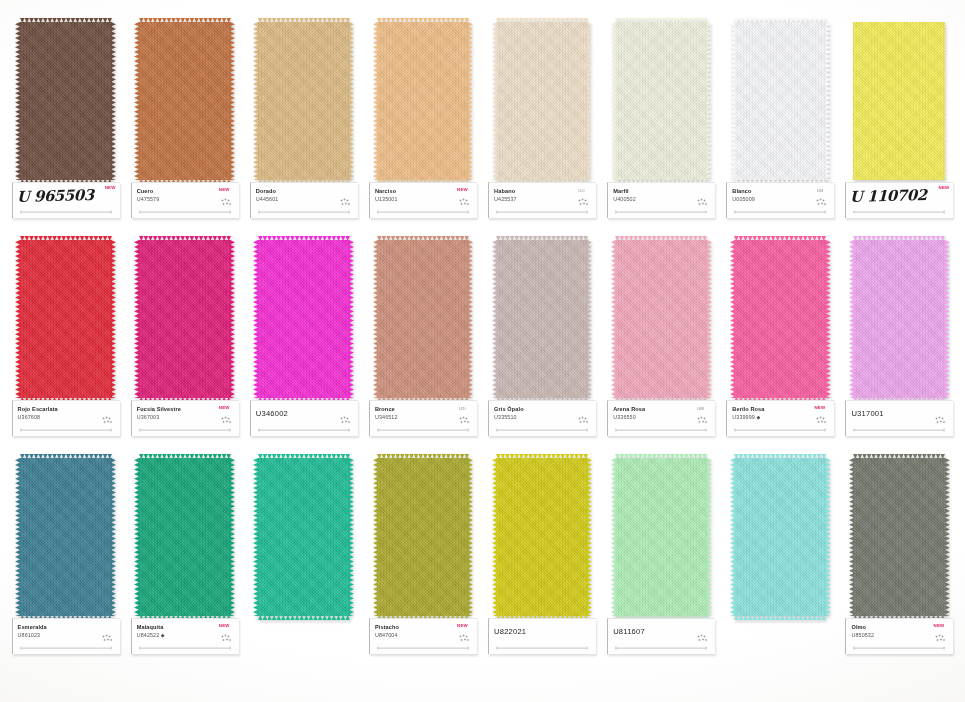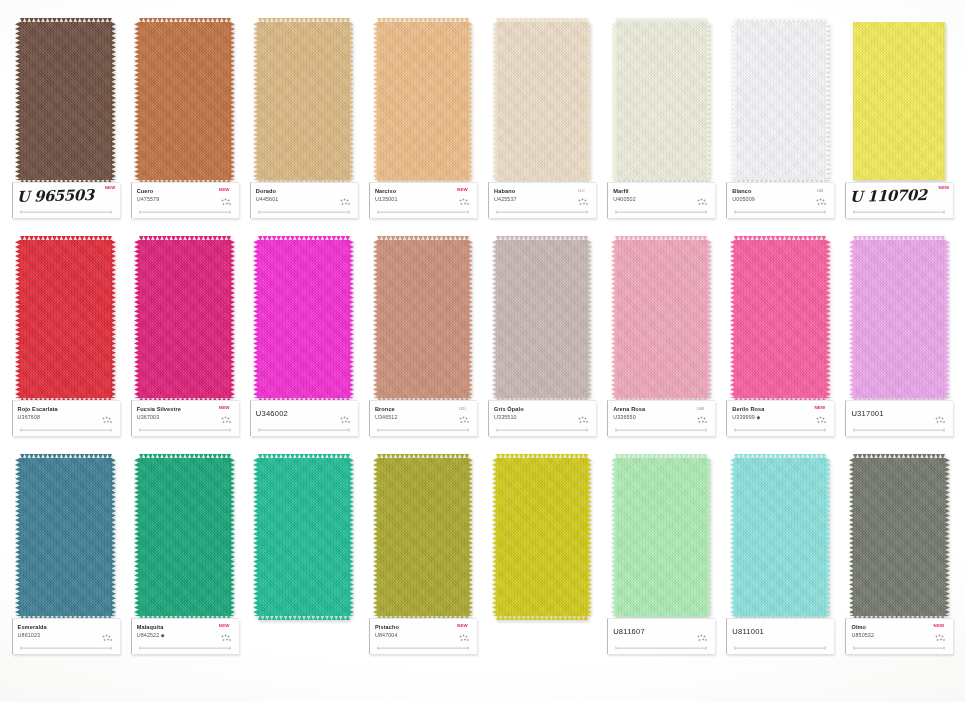--- a/index.html
+++ b/index.html
@@ -1427,20 +1427,30 @@
                 <path d="M0 5 L2.3 0 L4.6 5 L6.8999999999999995 0 L9.2 5 L11.5 0 L13.8 5 L16.1 0 L18.400000000000002 5 L20.700000000000003 0 L23.000000000000004 5 L25.300000000000004 0 L27.600000000000005 5 L29.900000000000006 0 L32.2 5 L34.5 0 L36.8 5 L39.099999999999994 0 L41.39999999999999 5 L43.69999999999999 0 L45.999999999999986 5 L48.29999999999998 0 L50.59999999999998 5 L52.89999999999998 0 L55.199999999999974 5 L57.49999999999997 0 L59.79999999999997 5 L62.099999999999966 0 L64.39999999999996 5 L66.69999999999996 0 L68.99999999999996 5 L71.29999999999995 0 L73.59999999999995 5 L75.89999999999995 0 L78.19999999999995 5 L80.49999999999994 0 L82.79999999999994 5 L85.09999999999994 0 L87.39999999999993 5 L89.69999999999993 0 L91.99999999999993 5 L92 0 L92 5 Z" fill="#d3cc15"></path>
               </svg>
             </div>
             <div class="zig bottom" style="bottom: -4.4px; height: 5px;">
               <svg viewBox="0 0 92 5" preserveAspectRatio="none">
                 <path d="M0 5 L2.3 0 L4.6 5 L6.8999999999999995 0 L9.2 5 L11.5 0 L13.8 5 L16.1 0 L18.400000000000002 5 L20.700000000000003 0 L23.000000000000004 5 L25.300000000000004 0 L27.600000000000005 5 L29.900000000000006 0 L32.2 5 L34.5 0 L36.8 5 L39.099999999999994 0 L41.39999999999999 5 L43.69999999999999 0 L45.999999999999986 5 L48.29999999999998 0 L50.59999999999998 5 L52.89999999999998 0 L55.199999999999974 5 L57.49999999999997 0 L59.79999999999997 5 L62.099999999999966 0 L64.39999999999996 5 L66.69999999999996 0 L68.99999999999996 5 L71.29999999999995 0 L73.59999999999995 5 L75.89999999999995 0 L78.19999999999995 5 L80.49999999999994 0 L82.79999999999994 5 L85.09999999999994 0 L87.39999999999993 5 L89.69999999999993 0 L91.99999999999993 5 L92 0 L92 5 Z" fill="#d3cc15"></path>
               </svg>
             </div>
           </div>
         </div>
+        <div class="label-card">
+          <div class="lbl-codeonly">U822021</div>
+          <div class="rule">
+            <svg viewBox="0 0 100 6" preserveAspectRatio="none">
+              <line x1="2" y1="3.2" x2="98" y2="3.2" stroke="#9a9a9a" stroke-width="0.7"></line>
+              <line x1="2" y1="0.8" x2="2" y2="5.4" stroke="#9a9a9a" stroke-width="0.7"></line>
+              <line x1="98" y1="0.8" x2="98" y2="5.4" stroke="#9a9a9a" stroke-width="0.7"></line>
+            </svg>
+          </div>
+        </div>
       </div>
       <div class="cell">
         <div class="swatch-wrap">
           <div class="swatch pinked" style="background: rgb(174, 238, 182);">
             <div class="body"></div>
             <div class="zig left" style="left: -4.4px; width: 5px;">
               <svg viewBox="0 0 5 158" preserveAspectRatio="none">
                 <path d="M5 0 L0 2.3 L5 4.6 L0 6.8999999999999995 L5 9.2 L0 11.5 L5 13.8 L0 16.1 L5 18.400000000000002 L0 20.700000000000003 L5 23.000000000000004 L0 25.300000000000004 L5 27.600000000000005 L0 29.900000000000006 L5 32.2 L0 34.5 L5 36.8 L0 39.099999999999994 L5 41.39999999999999 L0 43.69999999999999 L5 45.999999999999986 L0 48.29999999999998 L5 50.59999999999998 L0 52.89999999999998 L5 55.199999999999974 L0 57.49999999999997 L5 59.79999999999997 L0 62.099999999999966 L5 64.39999999999996 L0 66.69999999999996 L5 68.99999999999996 L0 71.29999999999995 L5 73.59999999999995 L0 75.89999999999995 L5 78.19999999999995 L0 80.49999999999994 L5 82.79999999999994 L0 85.09999999999994 L5 87.39999999999993 L0 89.69999999999993 L5 91.99999999999993 L0 94.29999999999993 L5 96.59999999999992 L0 98.89999999999992 L5 101.19999999999992 L0 103.49999999999991 L5 105.79999999999991 L0 108.09999999999991 L5 110.3999999999999 L0 112.6999999999999 L5 114.9999999999999 L0 117.2999999999999 L5 119.5999999999999 L0 121.89999999999989 L5 124.19999999999989 L0 126.49999999999989 L5 128.7999999999999 L0 131.0999999999999 L5 133.39999999999992 L0 135.69999999999993 L5 137.99999999999994 L0 140.29999999999995 L5 142.59999999999997 L0 144.89999999999998 L5 147.2 L0 149.5 L5 151.8 L0 154.10000000000002 L5 156.40000000000003 L0 158 L5 158 Z" fill="#aeeeb6"></path>
               </svg>
             </div>
@@ -1517,30 +1527,20 @@
             <div class="zig top" style="top: -4.4px; height: 5px; transform: scaleY(-1);">
               <svg viewBox="0 0 92 5" preserveAspectRatio="none">
                 <path d="M0 5 L2.3 0 L4.6 5 L6.8999999999999995 0 L9.2 5 L11.5 0 L13.8 5 L16.1 0 L18.400000000000002 5 L20.700000000000003 0 L23.000000000000004 5 L25.300000000000004 0 L27.600000000000005 5 L29.900000000000006 0 L32.2 5 L34.5 0 L36.8 5 L39.099999999999994 0 L41.39999999999999 5 L43.69999999999999 0 L45.999999999999986 5 L48.29999999999998 0 L50.59999999999998 5 L52.89999999999998 0 L55.199999999999974 5 L57.49999999999997 0 L59.79999999999997 5 L62.099999999999966 0 L64.39999999999996 5 L66.69999999999996 0 L68.99999999999996 5 L71.29999999999995 0 L73.59999999999995 5 L75.89999999999995 0 L78.19999999999995 5 L80.49999999999994 0 L82.79999999999994 5 L85.09999999999994 0 L87.39999999999993 5 L89.69999999999993 0 L91.99999999999993 5 L92 0 L92 5 Z" fill="#8ae3de"></path>
               </svg>
             </div>
             <div class="zig bottom" style="bottom: -4.4px; height: 5px;">
               <svg viewBox="0 0 92 5" preserveAspectRatio="none">
                 <path d="M0 5 L2.3 0 L4.6 5 L6.8999999999999995 0 L9.2 5 L11.5 0 L13.8 5 L16.1 0 L18.400000000000002 5 L20.700000000000003 0 L23.000000000000004 5 L25.300000000000004 0 L27.600000000000005 5 L29.900000000000006 0 L32.2 5 L34.5 0 L36.8 5 L39.099999999999994 0 L41.39999999999999 5 L43.69999999999999 0 L45.999999999999986 5 L48.29999999999998 0 L50.59999999999998 5 L52.89999999999998 0 L55.199999999999974 5 L57.49999999999997 0 L59.79999999999997 5 L62.099999999999966 0 L64.39999999999996 5 L66.69999999999996 0 L68.99999999999996 5 L71.29999999999995 0 L73.59999999999995 5 L75.89999999999995 0 L78.19999999999995 5 L80.49999999999994 0 L82.79999999999994 5 L85.09999999999994 0 L87.39999999999993 5 L89.69999999999993 0 L91.99999999999993 5 L92 0 L92 5 Z" fill="#8ae3de"></path>
               </svg>
             </div>
-          </div>
-        </div>
-        <div class="label-card">
-          <div class="lbl-codeonly">U811001</div>
-          <div class="rule">
-            <svg viewBox="0 0 100 6" preserveAspectRatio="none">
-              <line x1="2" y1="3.2" x2="98" y2="3.2" stroke="#9a9a9a" stroke-width="0.7"></line>
-              <line x1="2" y1="0.8" x2="2" y2="5.4" stroke="#9a9a9a" stroke-width="0.7"></line>
-              <line x1="98" y1="0.8" x2="98" y2="5.4" stroke="#9a9a9a" stroke-width="0.7"></line>
-            </svg>
           </div>
         </div>
       </div>
       <div class="cell">
         <div class="swatch-wrap">
           <div class="swatch pinked" style="background: rgb(113, 118, 106);">
             <div class="body"></div>
             <div class="zig left" style="left: -4.4px; width: 5px;">
               <svg viewBox="0 0 5 158" preserveAspectRatio="none">
                 <path d="M5 0 L0 2.3 L5 4.6 L0 6.8999999999999995 L5 9.2 L0 11.5 L5 13.8 L0 16.1 L5 18.400000000000002 L0 20.700000000000003 L5 23.000000000000004 L0 25.300000000000004 L5 27.600000000000005 L0 29.900000000000006 L5 32.2 L0 34.5 L5 36.8 L0 39.099999999999994 L5 41.39999999999999 L0 43.69999999999999 L5 45.999999999999986 L0 48.29999999999998 L5 50.59999999999998 L0 52.89999999999998 L5 55.199999999999974 L0 57.49999999999997 L5 59.79999999999997 L0 62.099999999999966 L5 64.39999999999996 L0 66.69999999999996 L5 68.99999999999996 L0 71.29999999999995 L5 73.59999999999995 L0 75.89999999999995 L5 78.19999999999995 L0 80.49999999999994 L5 82.79999999999994 L0 85.09999999999994 L5 87.39999999999993 L0 89.69999999999993 L5 91.99999999999993 L0 94.29999999999993 L5 96.59999999999992 L0 98.89999999999992 L5 101.19999999999992 L0 103.49999999999991 L5 105.79999999999991 L0 108.09999999999991 L5 110.3999999999999 L0 112.6999999999999 L5 114.9999999999999 L0 117.2999999999999 L5 119.5999999999999 L0 121.89999999999989 L5 124.19999999999989 L0 126.49999999999989 L5 128.7999999999999 L0 131.0999999999999 L5 133.39999999999992 L0 135.69999999999993 L5 137.99999999999994 L0 140.29999999999995 L5 142.59999999999997 L0 144.89999999999998 L5 147.2 L0 149.5 L5 151.8 L0 154.10000000000002 L5 156.40000000000003 L0 158 L5 158 Z" fill="#71766a"></path>

